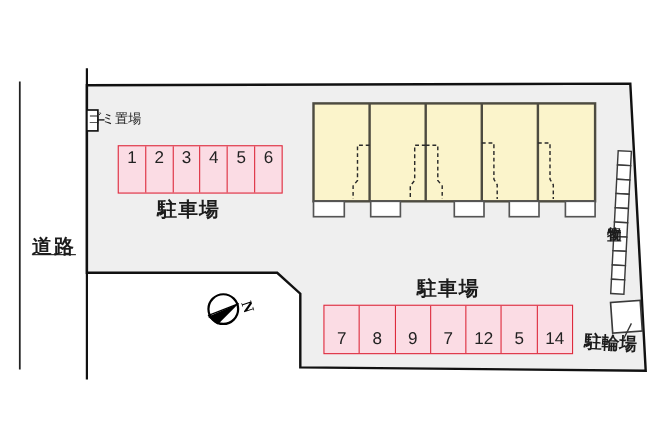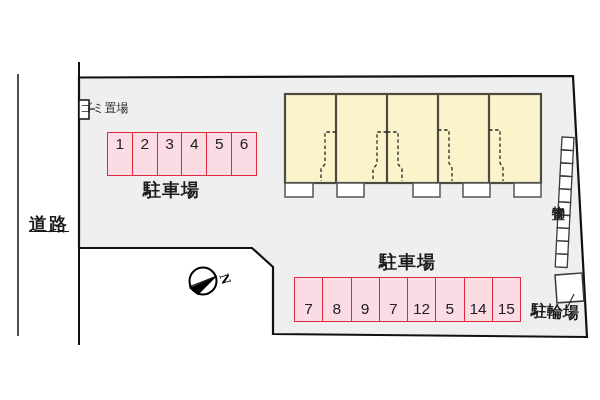--- a/index.html
+++ b/index.html
@@ -141,18 +141,15 @@
       </div>
     <div class="park-cell">
         <span>12</span>
       </div>
     <div class="park-cell">
         <span>5</span>
       </div>
     <div class="park-cell">
         <span>14</span>
       </div>
-    <div class="park-cell">
-        <span>15</span>
-      </div>
   </div>
 
 </div>
 
 </body></html>

